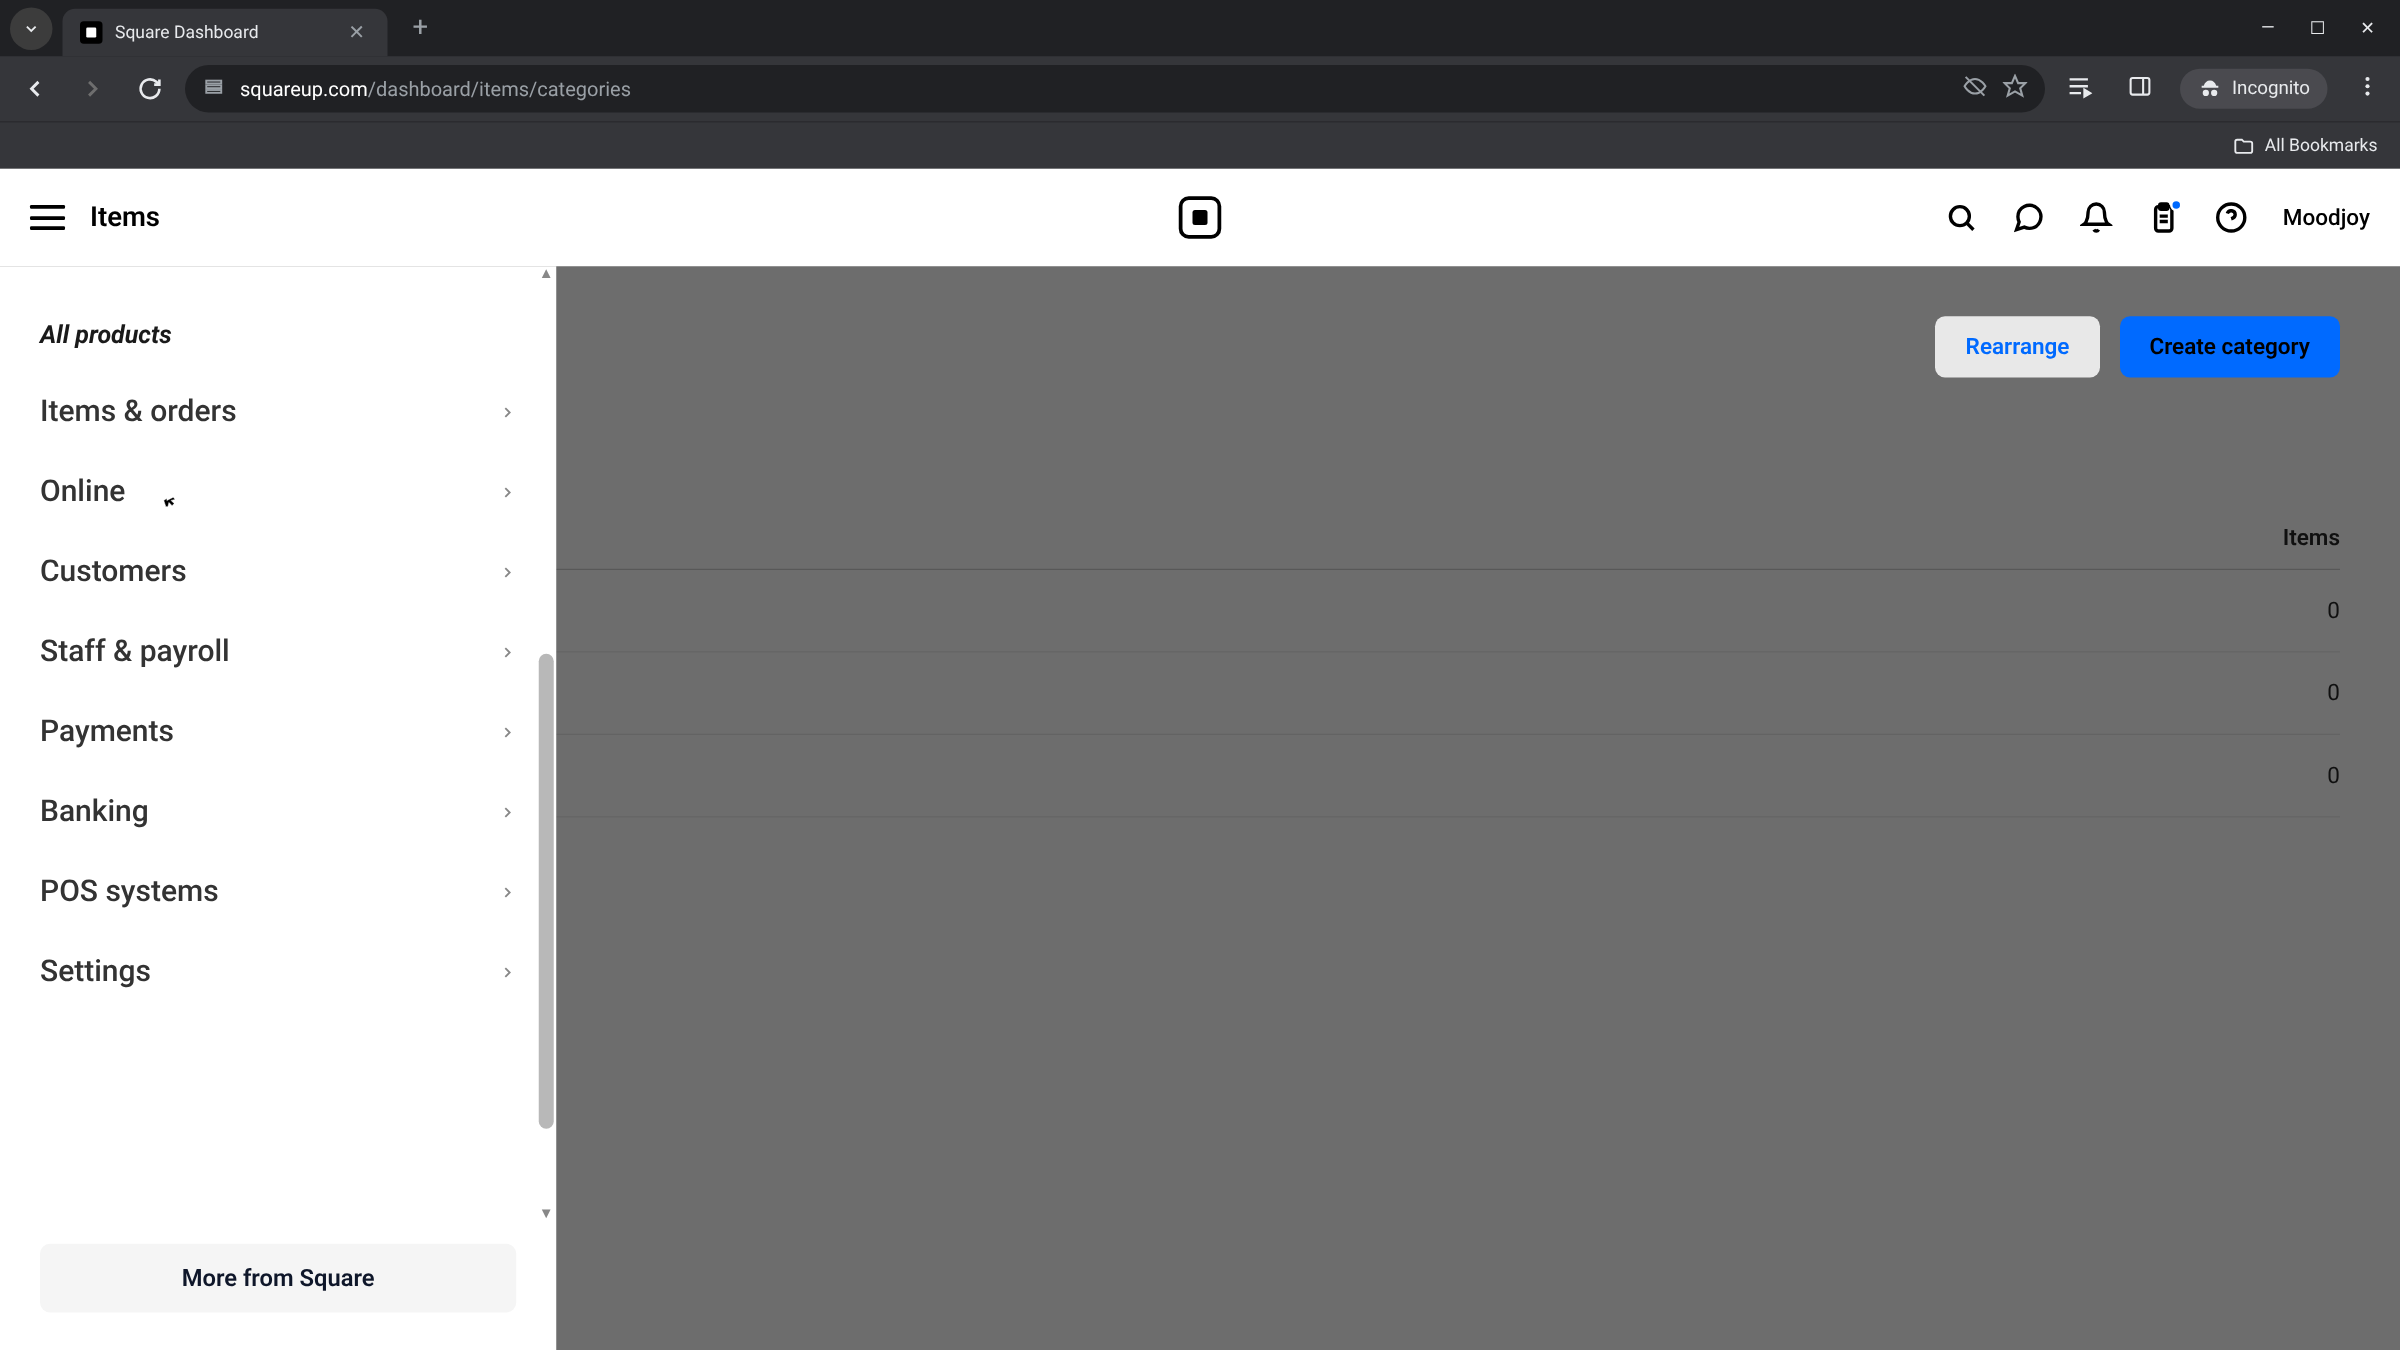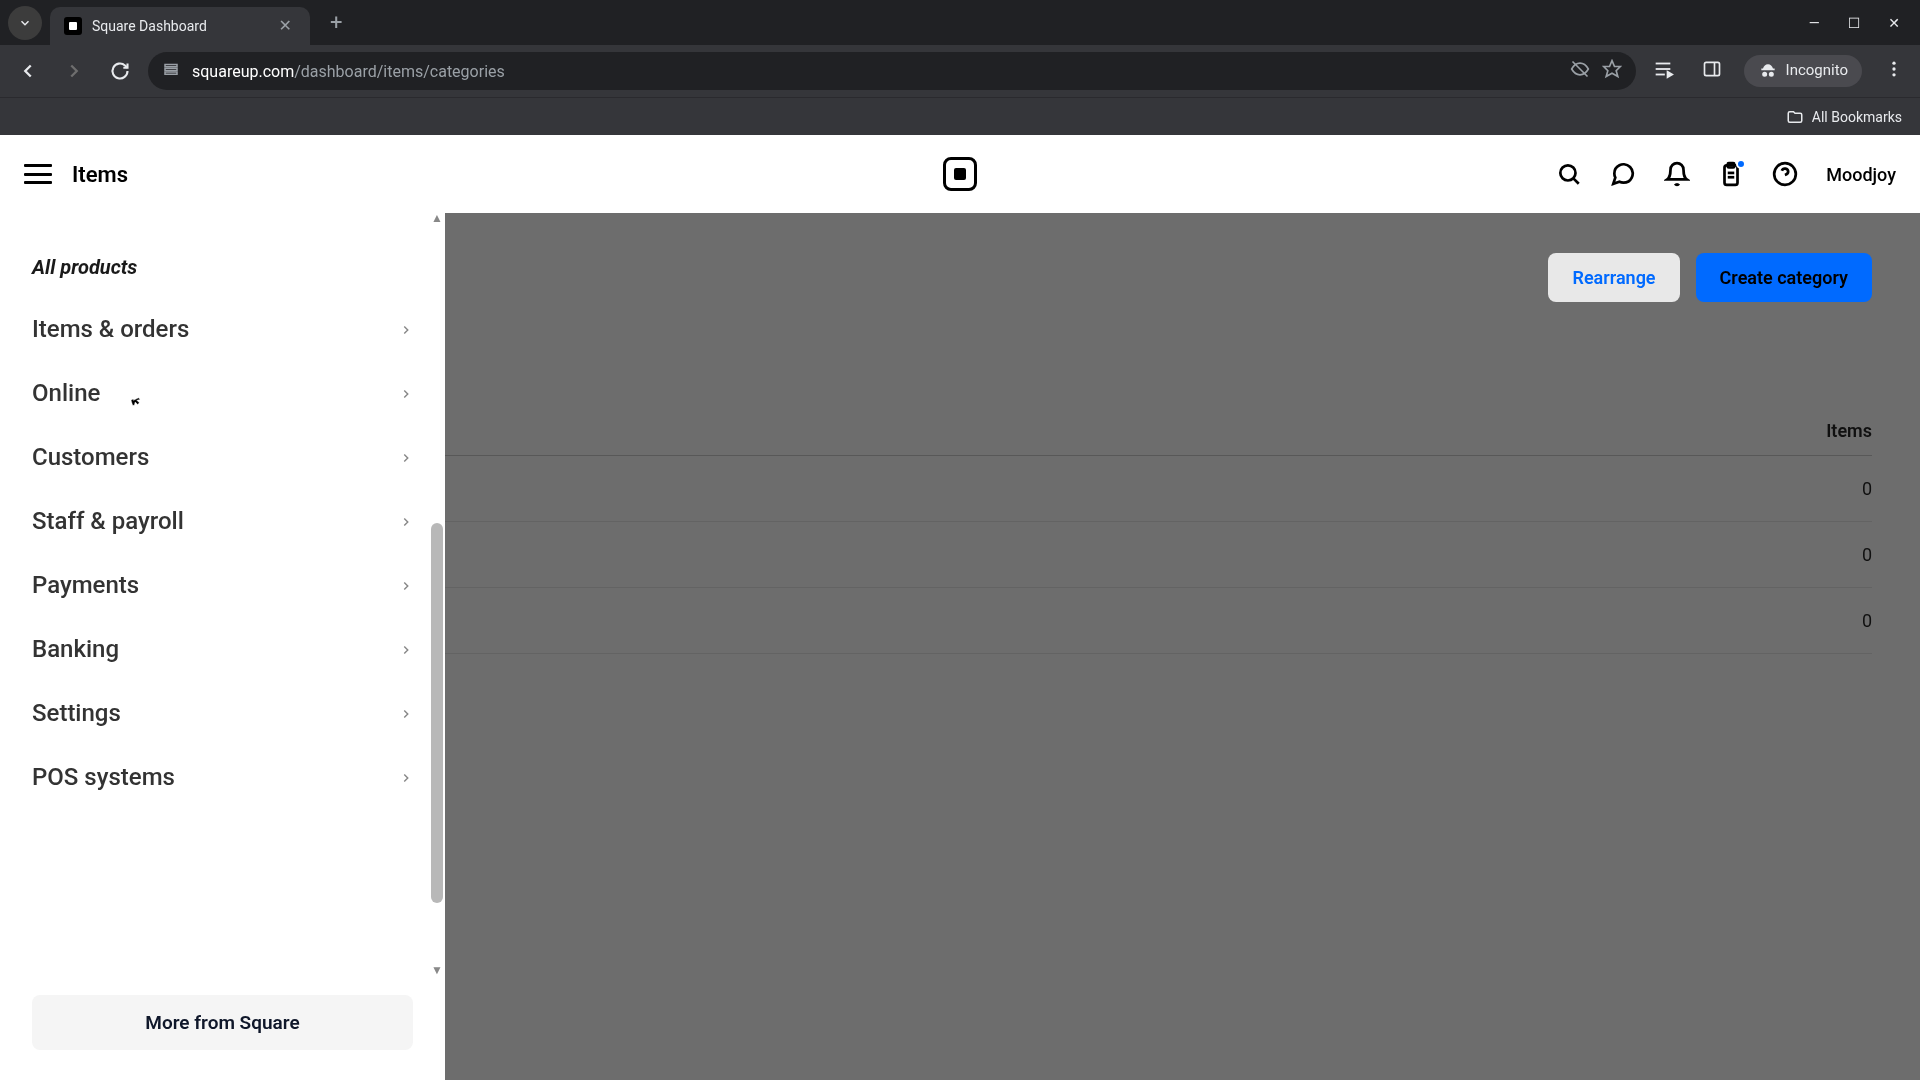--- a/index.html
+++ b/index.html
@@ -300,27 +300,27 @@
               <polyline points="9 18 15 12 9 6"></polyline>
             </svg></span>
       </div>
       <div class="sidebar-item">
         <span>Banking</span>
         <span class="chevron-right"><svg width="14" height="14" viewBox="0 0 24 24" fill="none" stroke="currentColor" stroke-width="2.5">
               <polyline points="9 18 15 12 9 6"></polyline>
             </svg></span>
       </div>
       <div class="sidebar-item">
+        <span>POS systems</span>
+        <span class="chevron-right"><svg width="14" height="14" viewBox="0 0 24 24" fill="none" stroke="currentColor" stroke-width="2.5">
+              <polyline points="9 18 15 12 9 6"></polyline>
+            </svg></span>
+      </div>
+      <div class="sidebar-item">
         <span>Settings</span>
-        <span class="chevron-right"><svg width="14" height="14" viewBox="0 0 24 24" fill="none" stroke="currentColor" stroke-width="2.5">
-              <polyline points="9 18 15 12 9 6"></polyline>
-            </svg></span>
-      </div>
-      <div class="sidebar-item">
-        <span>POS systems</span>
         <span class="chevron-right"><svg width="14" height="14" viewBox="0 0 24 24" fill="none" stroke="currentColor" stroke-width="2.5">
               <polyline points="9 18 15 12 9 6"></polyline>
             </svg></span>
       </div>
       <div class="sidebar-scrollbar-track">
         <span class="arrow-up">▲</span>
         <span class="arrow-down">▼</span>
       </div>
       <div class="sidebar-scrollbar-thumb"></div>
     </div>

